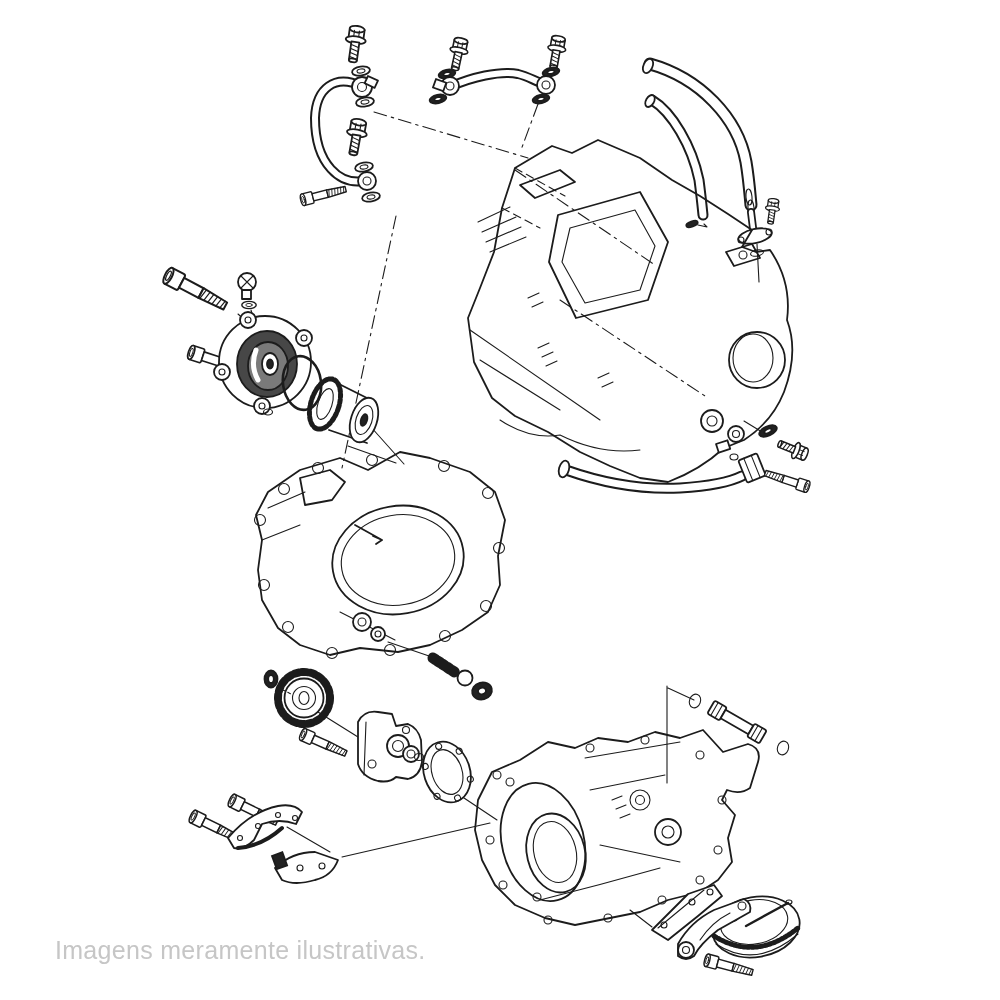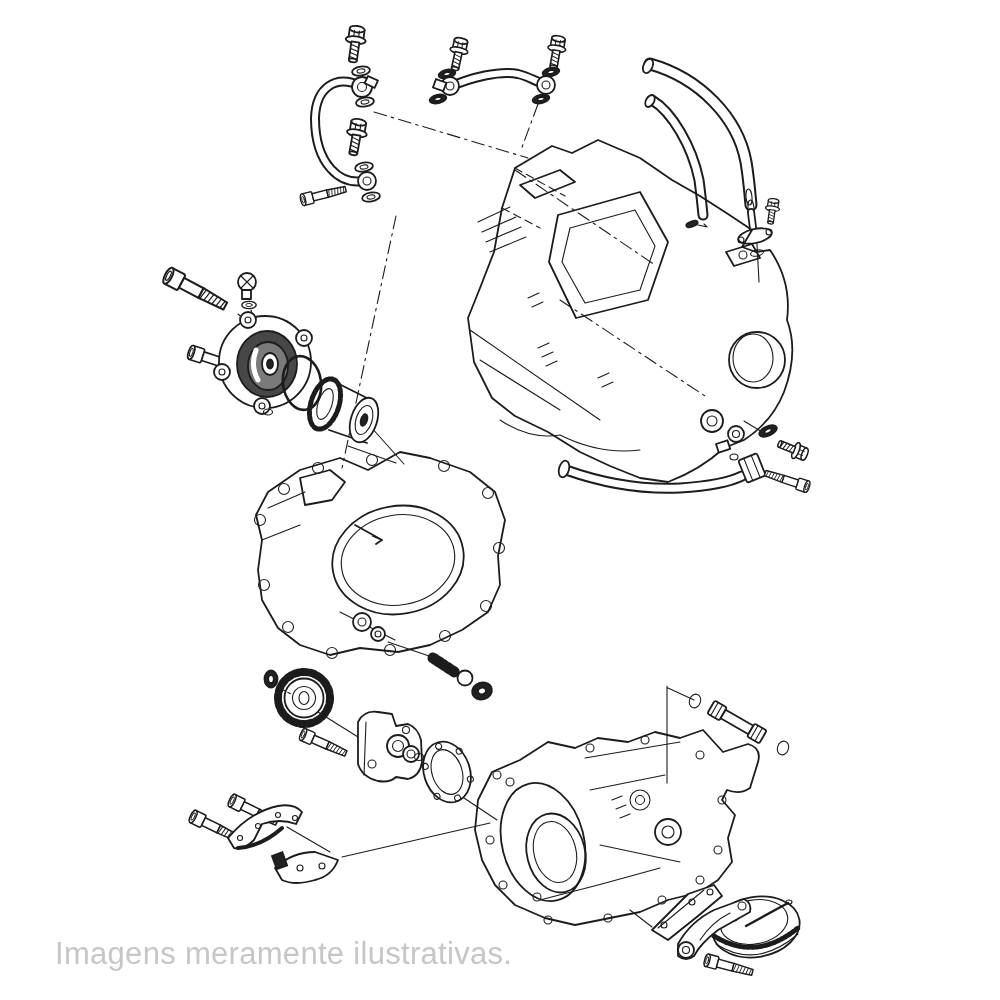--- a/index.html
+++ b/index.html
@@ -8,21 +8,21 @@
          color:var(--line-color,#1c1c1c);}
   .stage svg{position:absolute;inset:0;stroke-width:1.8;}
   .ln{fill:none;stroke:currentColor;stroke-linecap:round;stroke-linejoin:round;}
   .wln{fill:none;stroke:#fff;stroke-linecap:round;stroke-linejoin:round;}
   .fw{fill:#fff;stroke:currentColor;stroke-linejoin:round;}
   .fd{fill:var(--shade-dark,#474747);stroke:currentColor;}
   .fm{fill:var(--shade-mid,#7a7a7a);stroke:currentColor;}
   .fb{fill:#222;stroke:currentColor;}
   .thin{stroke-width:1.1;}
   .dashdot{stroke-dasharray:13 5 2.5 5;}
-  .caption{position:absolute;left:55px;top:936px;font-size:31px;
+  .caption{position:absolute;left:55px;top:936px;font-size:25px;
            color:var(--caption-color,#c6c6c6);letter-spacing:.3px;}
 </style>
 </head>
 <body style="--line-color: #1c1c1c; --caption-color: #c6c6c6; --shade-dark: #474747; --shade-mid: #7a7a7a; --background: #ffffff;">
 
 <div class="stage">
 
 <svg viewBox="0 0 1000 1000">
   <defs>
     <g id="boltS">

